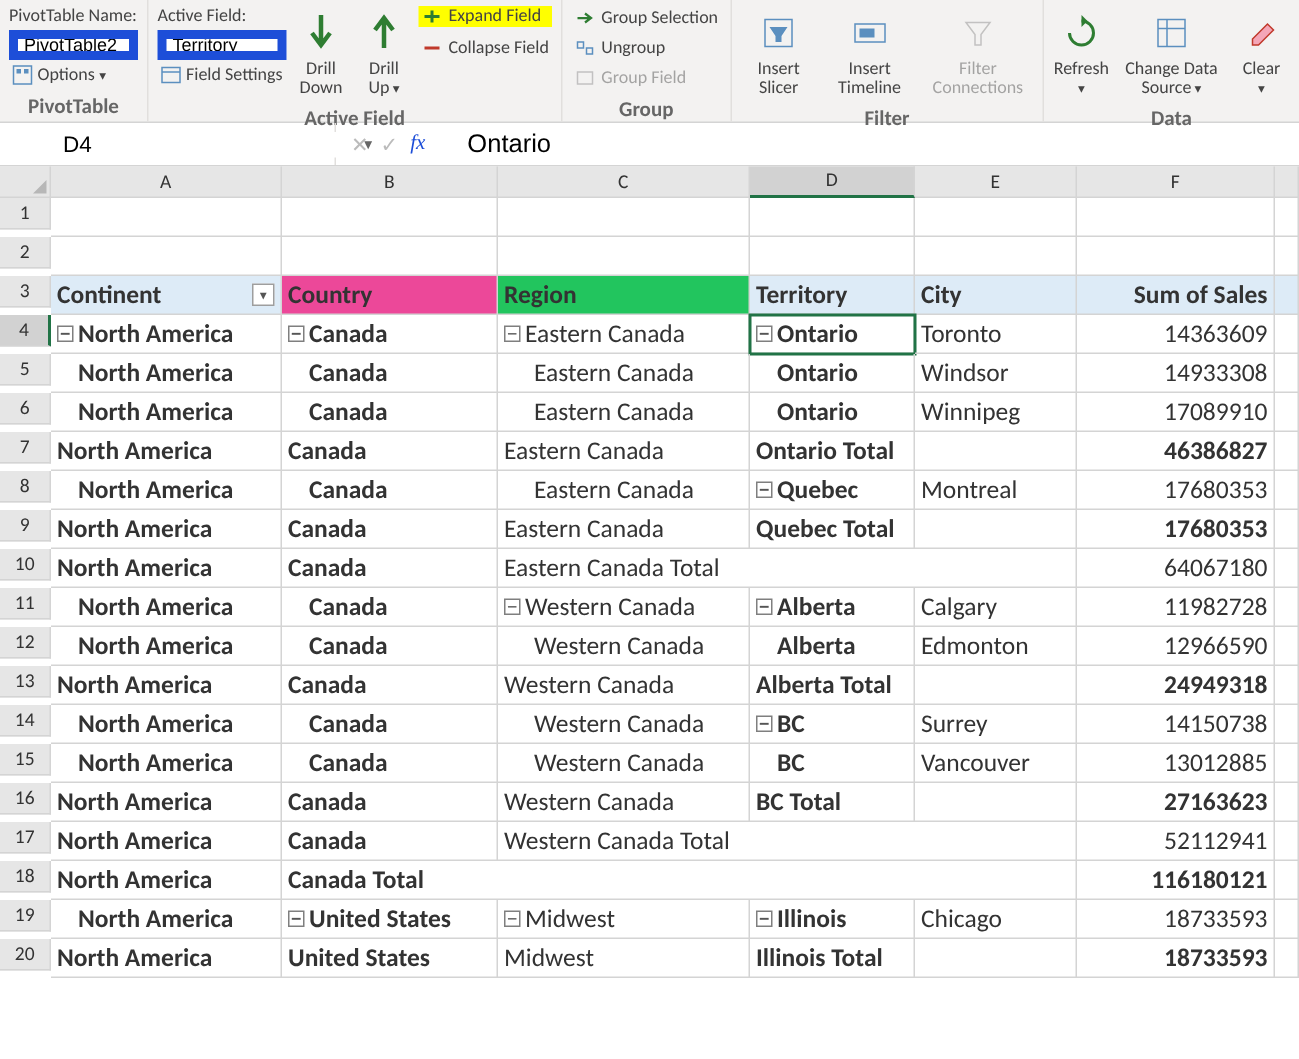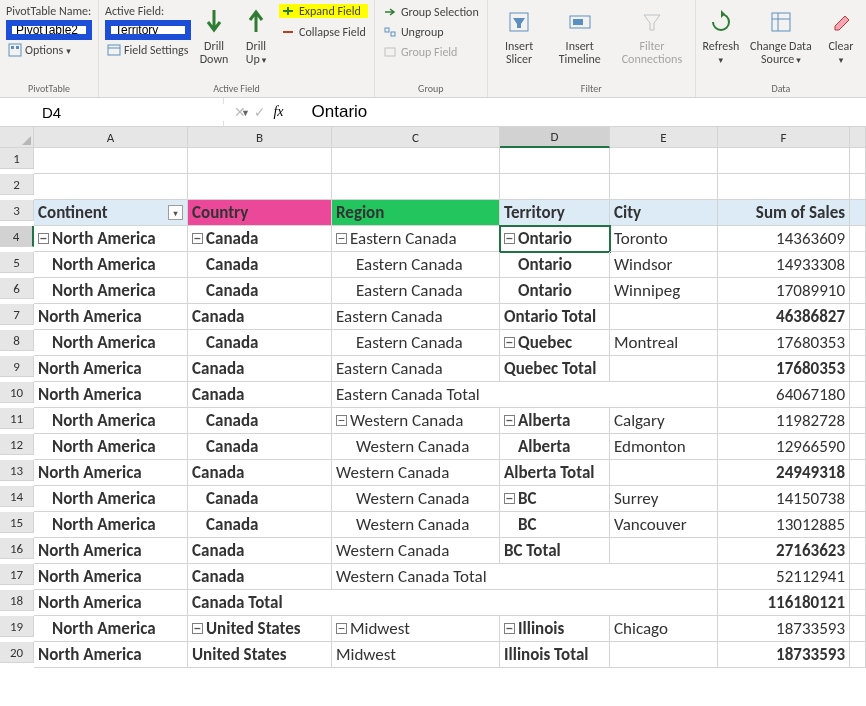--- a/index.html
+++ b/index.html
@@ -1,22 +1,22 @@
 <!DOCTYPE html>
 <html><head>
 <meta charset="utf-8">
 <style>
   * { box-sizing: border-box; margin: 0; padding: 0; }
   body { font-family: Calibri, "Segoe UI", sans-serif; font-size: 14px; background: #fff; color: #333; width: 866px; }
   
   
-  .ribbon { display: flex; border-bottom: 1px solid #d4d4d4; background: #f3f2f1; height: 98px; }
+  .ribbon { display: flex; border-bottom: 1px solid #d4d4d4; background: #f3f2f1; height: 82px; }
   .ribbon-group { display: flex; flex-direction: column; border-right: 1px solid #e1dfdd; padding: 2px 4px 0 4px; }
   .ribbon-group-body { flex: 1; display: flex; align-items: flex-start; }
-  .ribbon-group-label { text-align: center; font-size: 10px; color: #666; padding: 2px 0; }
+  .ribbon-group-label { text-align: center; font-size: 14px; color: #666; padding: 2px 0; font-weight: bold; }
   
   .field-block { display: flex; flex-direction: column; gap: 2px; padding: 2px; }
   .field-label { font-size: 12px; color: #444; }
   .field-input { border: 6px solid #1d4ed8; background: #fff; font-size: 12px; padding: 1px 4px; height: 20px; width: 86px; }
   .small-btn { display: flex; align-items: center; gap: 3px; font-size: 12px; color: #444; padding: 1px 2px; cursor: pointer; }
   
   .big-btn { display: flex; flex-direction: column; align-items: center; justify-content: flex-start; padding: 4px 6px 2px 6px; cursor: pointer; font-size: 12px; color: #444; text-align: center; min-width: 42px; }
   .big-btn .icon-box { height: 32px; display:flex; align-items:center; justify-content:center; }
   .big-btn .btn-label { line-height: 13px; margin-top: 2px; }
   .disabled { opacity: 0.45; pointer-events: none; }
@@ -24,21 +24,21 @@
   .cmd-row { display: flex; align-items: center; gap: 4px; font-size: 12px; color: #444; padding: 1px 2px; cursor: pointer; white-space: nowrap; }
   .highlight { background: #ffff00; padding: 0 2px; }
   
   
   .formula-bar { display: flex; align-items: center; border-bottom: 1px solid #d4d4d4; height: 29px; background: #fff; }
   .name-box { width: 188px; border-right: 1px solid #e1dfdd; display:flex; align-items:center; padding: 0 6px; height:100%;margin-left:36px; }
   .name-box-input { border: none; outline: none; font-size: 15px; flex:1; }
   .name-box .dd { color: #666; font-size: 9px; }
   .fx-group { display:flex; align-items:center; gap: 8px; padding: 0 10px; color: #999; }
   .fx-group span { cursor: pointer; font-size: 14px; }
-  .fx-label { font-style: italic; font-family: "Times New Roman", serif; color:#000000; }
+  .fx-label { font-style: italic; font-family: "Times New Roman", serif; color:#1d4ed8; }
   .formula-input { border:none; outline:none; font-size: 17px; padding-left: 18px; flex:1; }
   
   
   .grid { display: grid; grid-template-columns: 34px 154px 144px 168px 110px 108px 132px 16px; font-size: 15px; }
   .col-head, .row-head, .corner { background: #e6e6e6; border-right: 1px solid #d4d4d4; border-bottom: 1px solid #d4d4d4; display:flex; align-items:center; justify-content:center; font-size: 13px; color:#333; height:21px; }
   .col-head.sel { background: #d2d2d2; border-bottom: 2px solid #217346; }
   .row-head.sel { background: #d2d2d2; border-right: 2px solid #217346; }
   .corner { position: relative; }
   .corner::after { content:""; position:absolute; right:2px; bottom:2px; width:0;height:0;border-left:9px solid transparent; border-bottom:9px solid #b7b7b7; }
   

